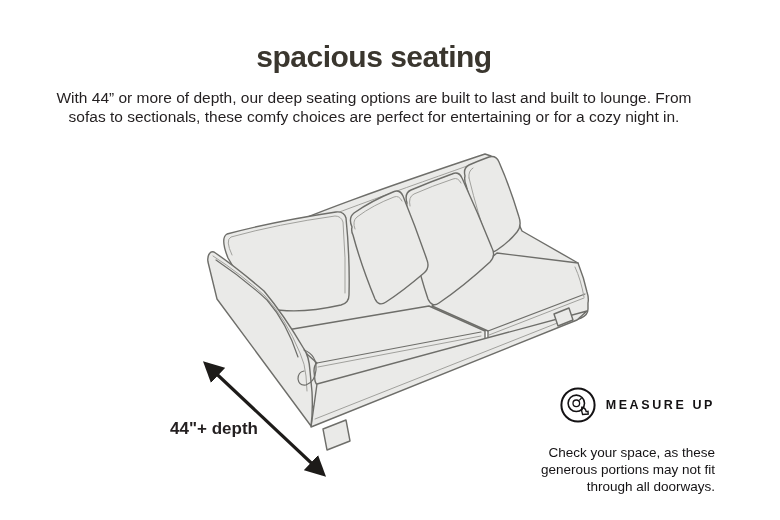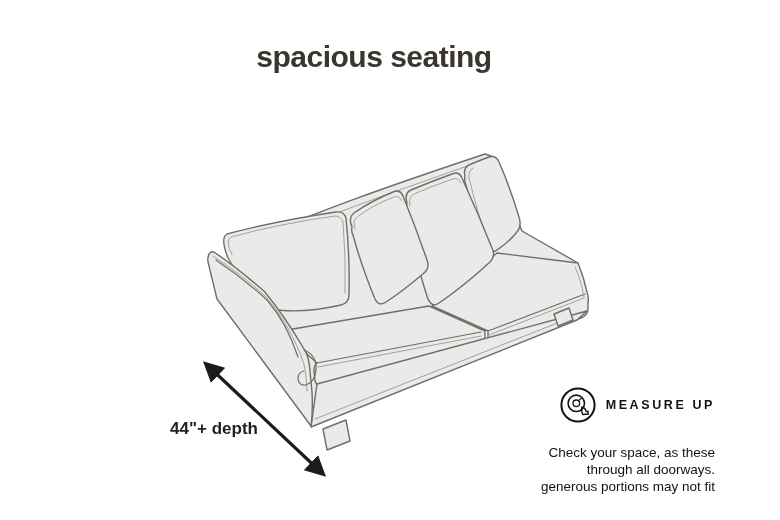--- a/index.html
+++ b/index.html
@@ -44,20 +44,24 @@
   .l {fill:none;stroke:var(--line-stroke-light,#a1a19d);stroke-width:1;}
   .tape{stroke:var(--measure-text,#141214);fill:none;}
 </style>
 </head>
 <body>
 
 <div class="canvas">
 
   <div class="page-title">spacious seating</div>
 
+  <div class="intro">
+    <span>With 44” or more of depth, our deep seating options are built to last and built to lounge. From</span>
+    <span>sofas to sectionals, these comfy choices are perfect for entertaining or for a cozy night in.</span>
+  </div>
 
   <div class="sofa-wrap">
     <svg width="400" height="330" viewBox="0 0 400 330">
 
       <path class="sf" d="M 38,106 C 105,73 205,39 289,11 L 295,13 Q 300,16 301,22 C 306,44 316,66 326,88 L 382,120 L 383,146 L 112,266 L 32,152 Z"></path>
       <path class="l" d="M 44,110 C 112,78 210,45 288,17"></path>
       <path class="s" d="M 36,104 L 39,119 M 41,103 L 44,118"></path>
 
       <path class="sf" d="M 85,188 L 233,163 L 289,188 L 289,204 Q 289,210 282,212 L 130,243 Q 121,245 119,238 L 118,228 Q 118,222 121,220 Z"></path>
       <path class="s" d="M 121,220 L 285,189"></path>
@@ -106,18 +110,18 @@
         <circle class="tape" cx="19" cy="19" r="16.6" stroke-width="2"></circle>
         <circle class="tape" cx="17.3" cy="17.3" r="8.2" stroke-width="1.6"></circle>
         <circle class="tape" cx="17.3" cy="17.3" r="3.3" stroke-width="1.3"></circle>
         <path class="tape" stroke-width="1.2" d="M 20.2,14.4 L 22.6,12"></path>
         <path class="tape" stroke-width="1.4" fill="#fff" d="M 22.8,21.2 Q 26.5,21.8 27.2,25.6 L 29,25.4 L 29.2,28 L 23.6,28.4 Q 22.2,24.6 22.8,21.2 Z"></path>
       </svg>
       <span class="measure-title">MEASURE UP</span>
     </div>
     <div class="measure-note">
       <span>Check your space, as these</span>
+      <span>generous portions may not fit</span>
       <span>through all doorways.</span>
-      <span>generous portions may not fit</span>
     </div>
   </div>
 
 </div>
 
 </body></html>

